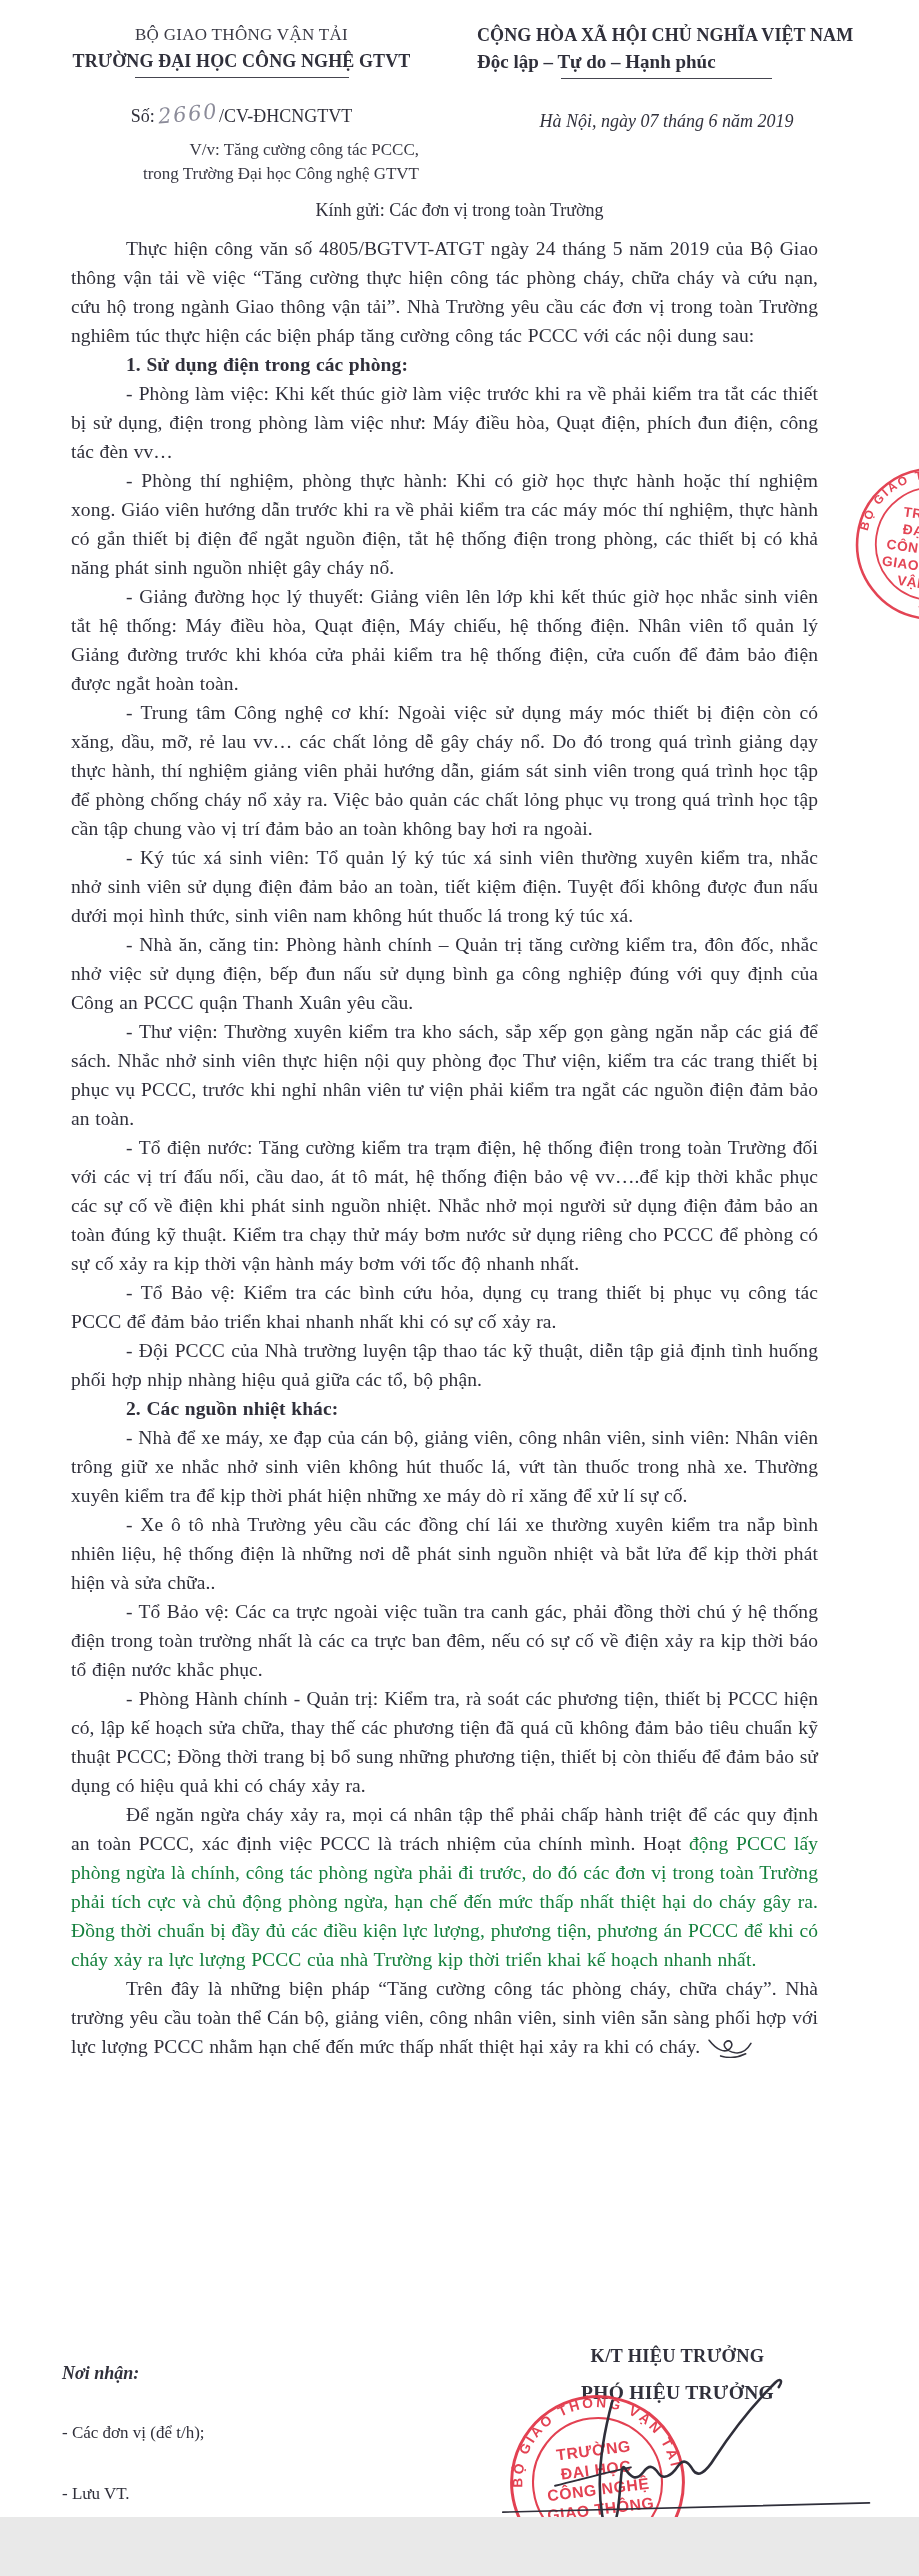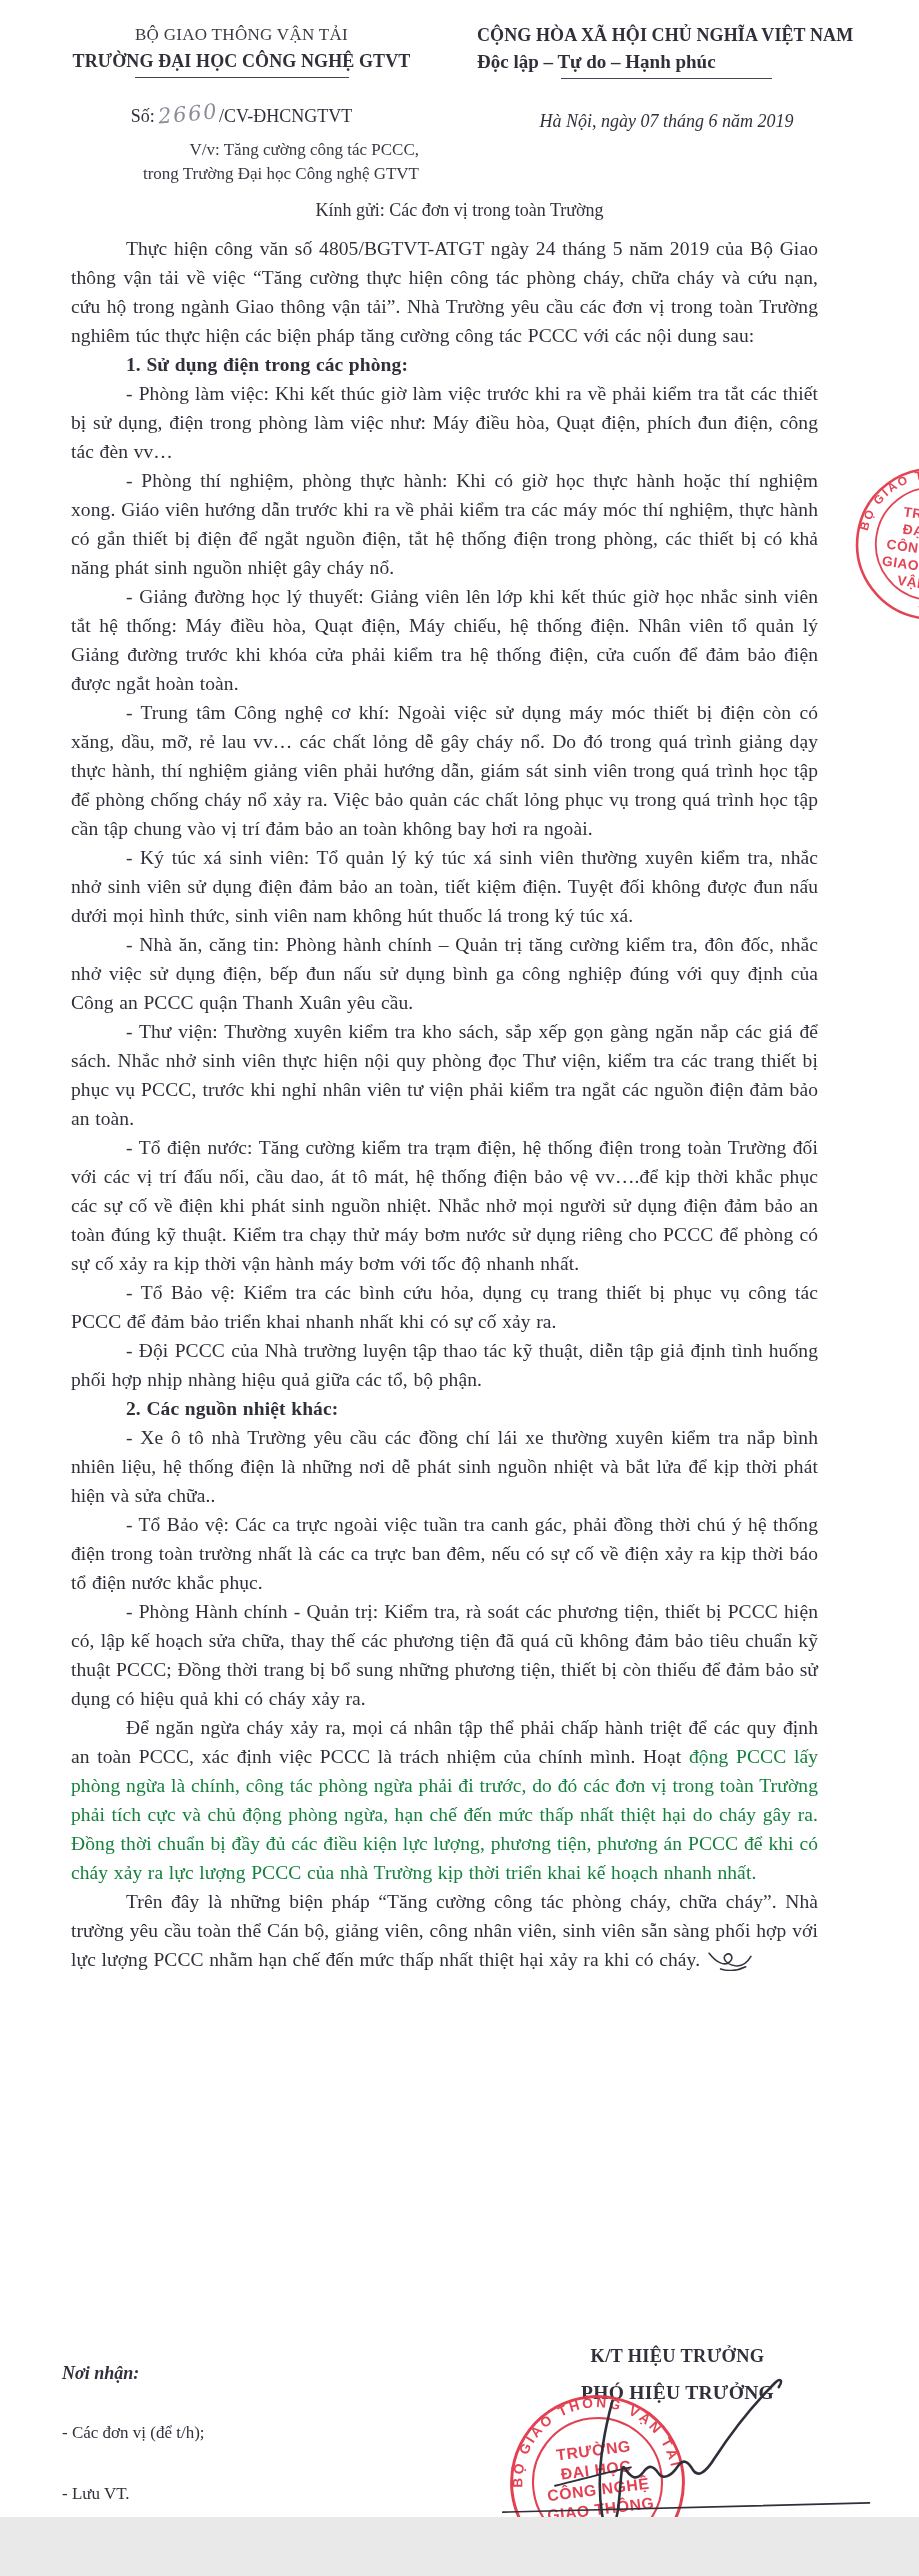--- a/index.html
+++ b/index.html
@@ -108,20 +108,21 @@
     <p>- Giảng đường học lý thuyết: Giảng viên lên lớp khi kết thúc giờ học nhắc sinh viên tắt hệ thống: Máy điều hòa, Quạt điện, Máy chiếu, hệ thống điện. Nhân viên tổ quản lý Giảng đường trước khi khóa cửa phải kiểm tra hệ thống điện, cửa cuốn để đảm bảo điện được ngắt hoàn toàn.</p>
     <p>- Trung tâm Công nghệ cơ khí: Ngoài việc sử dụng máy móc thiết bị điện còn có xăng, dầu, mỡ, rẻ lau vv… các chất lỏng dễ gây cháy nổ. Do đó trong quá trình giảng dạy thực hành, thí nghiệm giảng viên phải hướng dẫn, giám sát sinh viên trong quá trình học tập để phòng chống cháy nổ xảy ra. Việc bảo quản các chất lỏng phục vụ trong quá trình học tập cần tập chung vào vị trí đảm bảo an toàn không bay hơi ra ngoài.</p>
     <p>- Ký túc xá sinh viên: Tổ quản lý ký túc xá sinh viên thường xuyên kiểm tra, nhắc nhở sinh viên sử dụng điện đảm bảo an toàn, tiết kiệm điện. Tuyệt đối không được đun nấu dưới mọi hình thức, sinh viên nam không hút thuốc lá trong ký túc xá.</p>
     <p>- Nhà ăn, căng tin: Phòng hành chính – Quản trị tăng cường kiểm tra, đôn đốc, nhắc nhở việc sử dụng điện, bếp đun nấu sử dụng bình ga công nghiệp đúng với quy định của Công an PCCC quận Thanh Xuân yêu cầu.</p>
     <p>- Thư viện: Thường xuyên kiểm tra kho sách, sắp xếp gọn gàng ngăn nắp các giá để sách. Nhắc nhở sinh viên thực hiện nội quy phòng đọc Thư viện, kiểm tra các trang thiết bị phục vụ PCCC, trước khi nghỉ nhân viên tư viện phải kiểm tra ngắt các nguồn điện đảm bảo an toàn.</p>
     <p>- Tổ điện nước: Tăng cường kiểm tra trạm điện, hệ thống điện trong toàn Trường đối với các vị trí đấu nối, cầu dao, át tô mát, hệ thống điện bảo vệ vv….để kịp thời khắc phục các sự cố về điện khi phát sinh nguồn nhiệt. Nhắc nhở mọi người sử dụng điện đảm bảo an toàn đúng kỹ thuật. Kiểm tra chạy thử máy bơm nước sử dụng riêng cho PCCC để phòng có sự cố xảy ra kịp thời vận hành máy bơm với tốc độ nhanh nhất.</p>
     <p>- Tổ Bảo vệ: Kiểm tra các bình cứu hỏa, dụng cụ trang thiết bị phục vụ công tác PCCC để đảm bảo triển khai nhanh nhất khi có sự cố xảy ra.</p>
     <p>- Đội PCCC của Nhà trường luyện tập thao tác kỹ thuật, diễn tập giả định tình huống phối hợp nhịp nhàng hiệu quả giữa các tổ, bộ phận.</p>
 
     <p class="bold">2. Các nguồn nhiệt khác:</p>
+    <p>- Nhà để xe máy, xe đạp của cán bộ, giảng viên, công nhân viên, sinh viên: Nhân viên trông giữ xe nhắc nhở sinh viên không hút thuốc lá, vứt tàn thuốc trong nhà xe. Thường xuyên kiểm tra để kịp thời phát hiện những xe máy dò rỉ xăng để xử lí sự cố.</p>
     <p>- Xe ô tô nhà Trường yêu cầu các đồng chí lái xe thường xuyên kiểm tra nắp bình nhiên liệu, hệ thống điện là những nơi dễ phát sinh nguồn nhiệt và bắt lửa để kịp thời phát hiện và sửa chữa..</p>
     <p>- Tổ Bảo vệ: Các ca trực ngoài việc tuần tra canh gác, phải đồng thời chú ý hệ thống điện trong toàn trường nhất là các ca trực ban đêm, nếu có sự cố về điện xảy ra kịp thời báo tổ điện nước khắc phục.</p>
     <p>- Phòng Hành chính - Quản trị: Kiểm tra, rà soát các phương tiện, thiết bị PCCC hiện có, lập kế hoạch sửa chữa, thay thế các phương tiện đã quá cũ không đảm bảo tiêu chuẩn kỹ thuật PCCC; Đồng thời trang bị bổ sung những phương tiện, thiết bị còn thiếu để đảm bảo sử dụng có hiệu quả khi có cháy xảy ra.</p>
 
     <p><span>Để ngăn ngừa cháy xảy ra, mọi cá nhân tập thể phải chấp hành triệt để các quy định an toàn PCCC, xác định việc PCCC là trách nhiệm của chính mình. Hoạt </span><span class="faint">động PCCC lấy phòng ngừa là chính, công tác phòng ngừa phải đi trước, do đó các đơn vị trong toàn Trường phải tích cực và chủ động phòng ngừa, hạn chế đến mức thấp nhất thiệt hại do cháy gây ra. Đồng thời chuẩn bị đầy đủ các điều kiện lực lượng, phương tiện, phương án PCCC để khi có cháy xảy ra lực lượng PCCC của nhà Trường kịp thời triển khai kế hoạch nhanh nhất.</span></p>
 
     <p><span>Trên đây là những biện pháp “Tăng cường công tác phòng cháy, chữa cháy”. Nhà trường yêu cầu toàn thể Cán bộ, giảng viên, công nhân viên, sinh viên sẵn sàng phối hợp với lực lượng PCCC nhằm hạn chế đến mức thấp nhất thiệt hại xảy ra khi có cháy.</span><svg class="flourish" viewBox="0 0 90 44">
           <path d="M 6,10 C 20,28 36,36 46,26 C 54,17 46,7 38,13 C 30,19 38,31 56,34 C 70,36 79,28 86,16 M 28,40 C 44,45 62,43 76,36"></path>
         </svg></p>
   </div>

